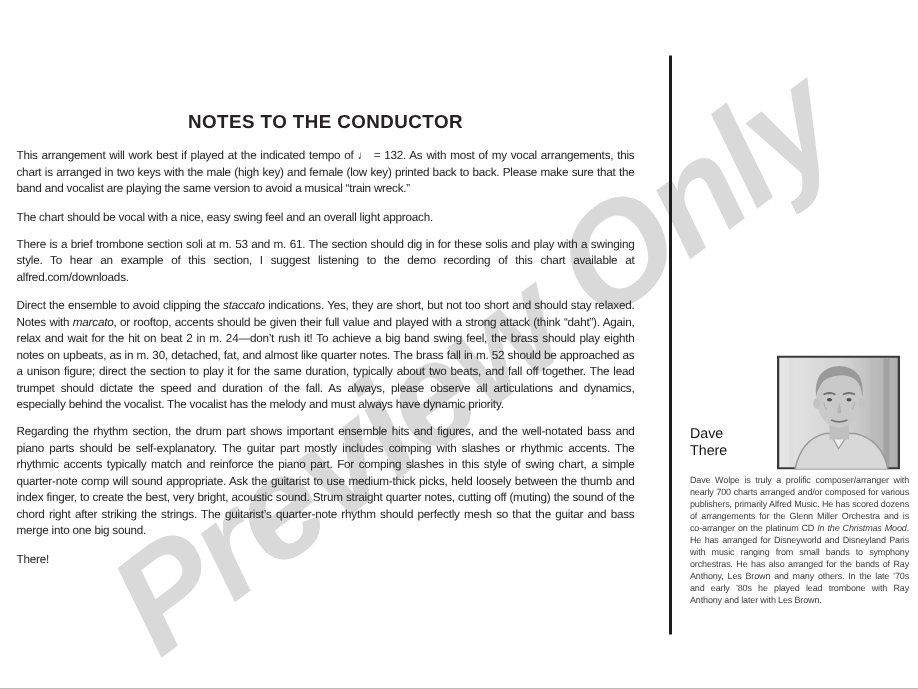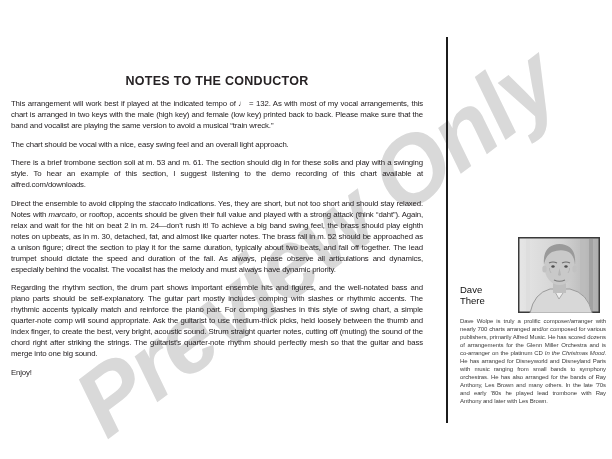--- a/index.html
+++ b/index.html
@@ -64,21 +64,21 @@
 
   <div class="main-column">
     <h1 class="title">NOTES TO THE CONDUCTOR</h1>
 
     <p class="para"><span>This arrangement will work best if played at the indicated tempo of ♩ = 132. As with most of my vocal arrangements, this chart is arranged in two keys with the male (high key) and female (low key) printed back to back. Please make sure that the band and vocalist are playing the same version to avoid a musical “train wreck.”</span></p>
     <p class="para"><span>The chart should be vocal with a nice, easy swing feel and an overall light approach.</span></p>
     <p class="para"><span>There is a brief trombone section soli at m. 53 and m. 61. The section should dig in for these solis and play with a swinging style. To hear an example of this section, I suggest listening to the demo recording of this chart available at alfred.com/downloads.</span></p>
     <p class="para"><span>Direct the ensemble to avoid clipping the </span><em>staccato</em><span> indications. Yes, they are short, but not too short and should stay relaxed. Notes with </span><em>marcato</em><span>, or rooftop, accents should be given their full value and played with a strong attack (think “daht”). Again, relax and wait for the hit on beat 2 in m. 24—don’t rush it! To achieve a big band swing feel, the brass should play eighth notes on upbeats, as in m. 30, detached, fat, and almost like quarter notes. The brass fall in m. 52 should be approached as a unison figure; direct the section to play it for the same duration, typically about two beats, and fall off together. The lead trumpet should dictate the speed and duration of the fall. As always, please observe all articulations and dynamics, especially behind the vocalist. The vocalist has the melody and must always have dynamic priority.</span></p>
     <p class="para"><span>Regarding the rhythm section, the drum part shows important ensemble hits and figures, and the well-notated bass and piano parts should be self-explanatory. The guitar part mostly includes comping with slashes or rhythmic accents. The rhythmic accents typically match and reinforce the piano part. For comping slashes in this style of swing chart, a simple quarter-note comp will sound appropriate. Ask the guitarist to use medium-thick picks, held loosely between the thumb and index finger, to create the best, very bright, acoustic sound. Strum straight quarter notes, cutting off (muting) the sound of the chord right after striking the strings. The guitarist’s quarter-note rhythm should perfectly mesh so that the guitar and bass merge into one big sound.</span></p>
 
-    <p class="para closing">Enjoy!</p>
+    <p class="para closing">There!</p>
 
   </div>
 
   <div class="divider"></div>
 
   <div class="author-name">
     <div>Dave</div>
     <div>There</div>
   </div>
 

